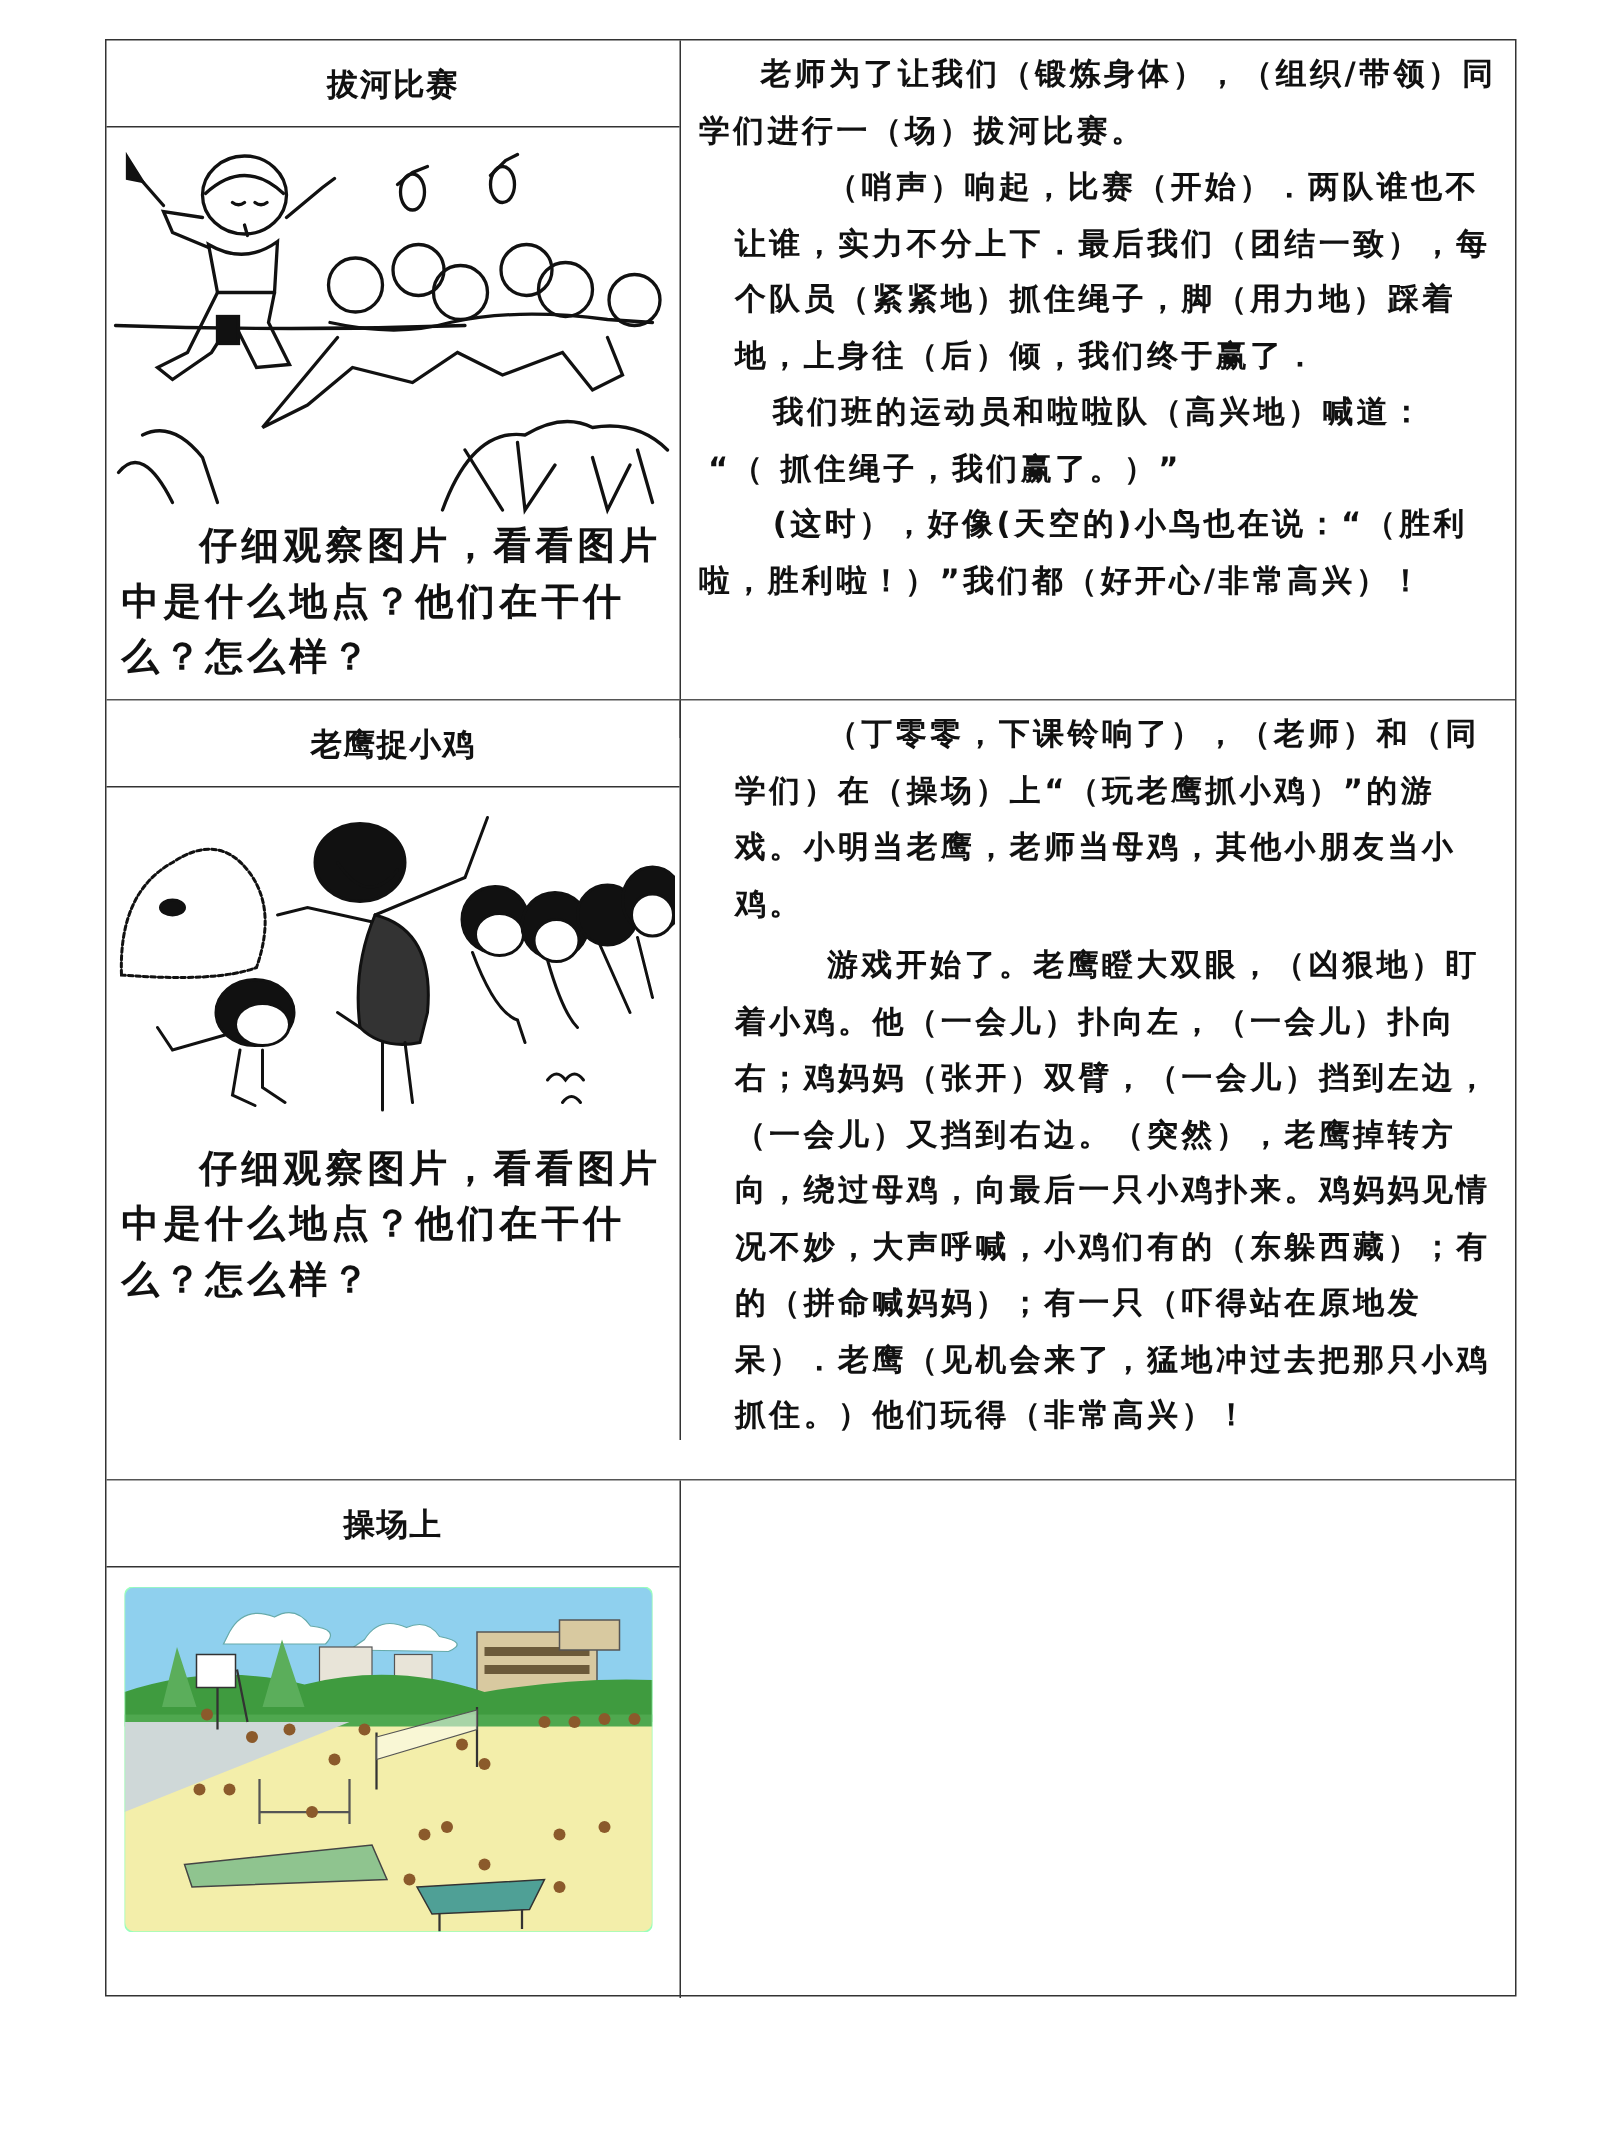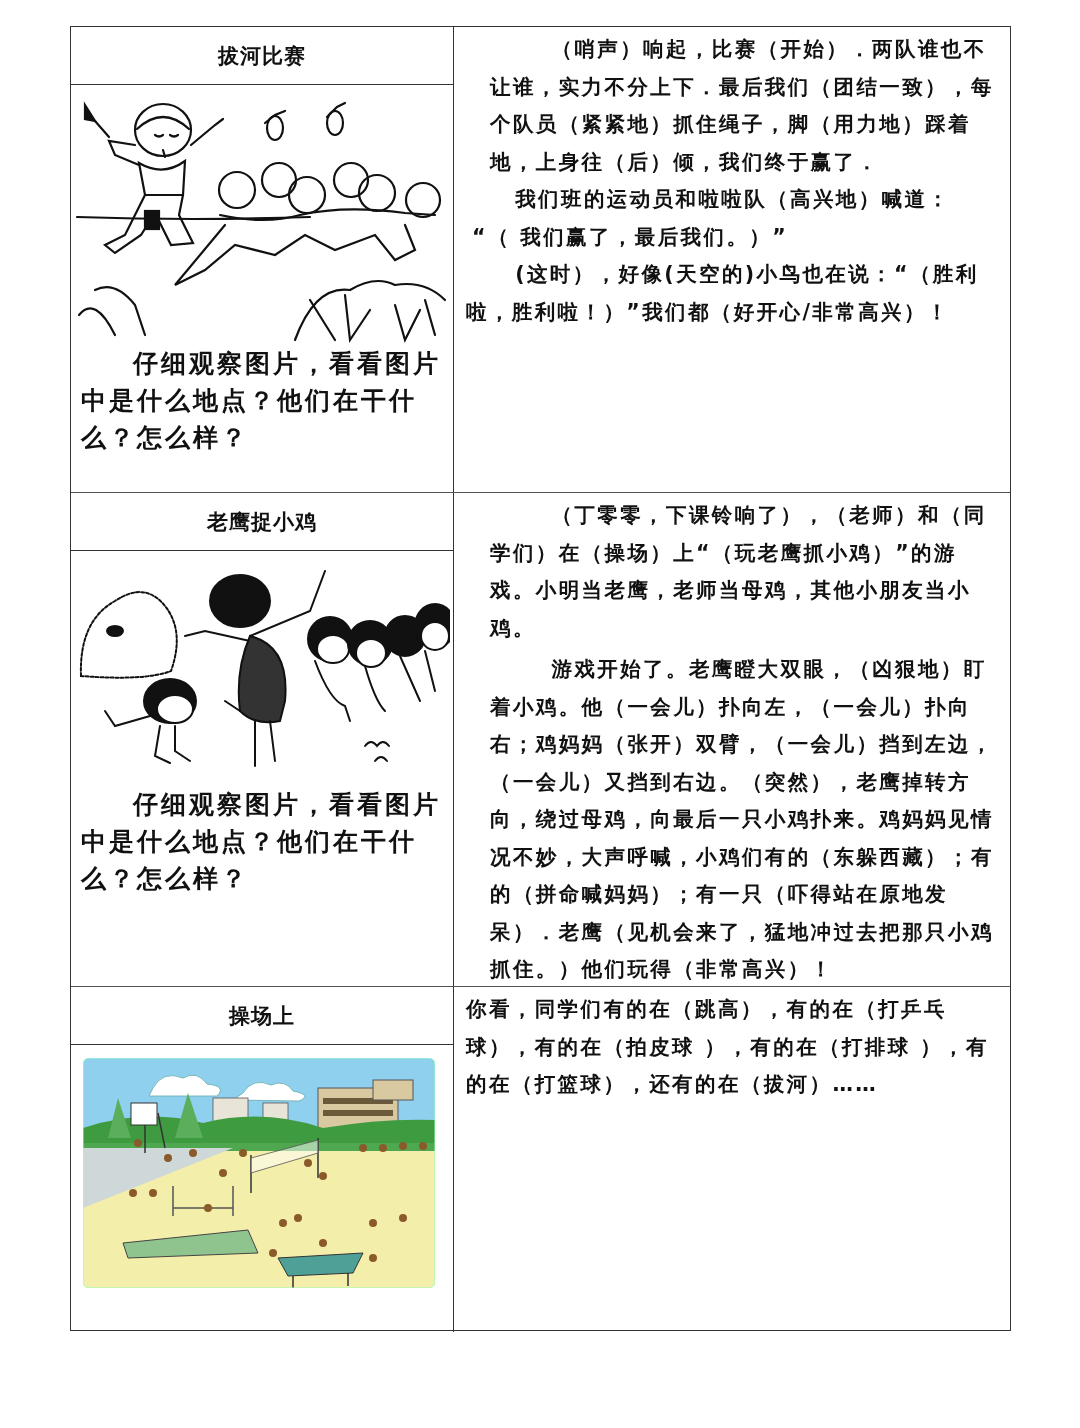--- a/index.html
+++ b/index.html
@@ -60,28 +60,29 @@
           <path d="M145 130 Q190 140 225 130 Q270 120 330 128 L360 130"></path>
           <path d="M150 140 L100 200 L130 185 L160 160 L200 170 L230 150 L260 165 L300 150 L320 175 L340 165 L330 140"></path>
           <path d="M20 205 Q40 195 60 220 L70 250 M4 230 Q20 210 40 250"></path>
           <path d="M220 255 Q240 200 275 205 Q300 190 320 200 Q350 195 370 215"></path>
           <path d="M235 215 L260 255 M270 210 L275 255 L295 225 M320 220 L330 255 L345 225 M350 215 L360 250"></path>
         </svg>
       </div>
       <div class="prompt" style="text-indent:52px;">仔细观察图片，看看图片中是什么地点？他们在干什么？怎么样？</div>
     </div>
     <div class="right">
+      <p class="para ind">老师为了让我们（锻炼身体），（组织/带领）同学们进行一（场）拔河比赛。</p>
       <p class="para ind3">（哨声）响起，比赛（开始）．两队谁也不让谁，实力不分上下．最后我们（团结一致），每个队员（紧紧地）抓住绳子，脚（用力地）踩着地，上身往（后）倾，我们终于赢了．</p>
       <p class="para ind" style="text-indent:2.4em;">我们班的运动员和啦啦队（高兴地）喊道：</p>
-      <p class="para" style="padding-left:6px;">“（ 我们赢了，最后我们。）”</p>
+      <p class="para" style="padding-left:6px;">“（ 抓住绳子，我们赢了。）”</p>
       <p class="para ind" style="text-indent:2.4em;">(这时），好像(天空的)小鸟也在说：“（胜利啦，胜利啦！）”我们都（好开心/非常高兴）！</p>
     </div>
   </div>
 
-  <div class="row" style="top:465px; height:494px;">
+  <div class="row" style="top:439px; height:494px;">
     <div class="left">
       <div class="title">老鹰捉小鸡</div>
       <div class="pic" style="height:225px;">
         <svg width="375" height="225" viewBox="0 0 375 225" fill="none" stroke="#111" stroke-width="2" stroke-linecap="round">
           <path d="M6 125 Q4 70 40 50 Q70 30 90 55 Q110 80 96 120 Q70 130 6 125 Z" stroke-dasharray="3 2"></path>
           <ellipse cx="40" cy="80" rx="8" ry="5" fill="#111"></ellipse>
           <ellipse cx="165" cy="50" rx="30" ry="26" fill="#111"></ellipse>
           <path d="M150 50 Q170 80 190 55" stroke="#111"></path>
           <path d="M175 85 L235 60 L250 20 M175 90 L130 80 L110 85"></path>
           <path d="M175 85 Q215 95 210 150 L205 170 Q180 175 165 160 Q160 120 175 85 Z" fill="#333"></path>
@@ -156,17 +157,16 @@
               <circle cx="320" cy="160" r="4"></circle>
             <circle cx="190" cy="195" r="4"></circle>
               <circle cx="240" cy="185" r="4"></circle>
               <circle cx="290" cy="200" r="4"></circle>
           </g>
           <rect x="0" y="0" width="352" height="230" rx="6" fill="none" stroke="#9fb" stroke-width="1"></rect>
         </svg>
       </div>
     </div>
     <div class="right">
-      <p class="para">你看，同学们有的在（跳高），有的在（打乒乓球），有的在（拍皮球 ），有的在（打排球 ），有的在（打篮球），还有的在（拔河）……</p>
     </div>
   </div>
 
 </div>
 
 </body></html>

